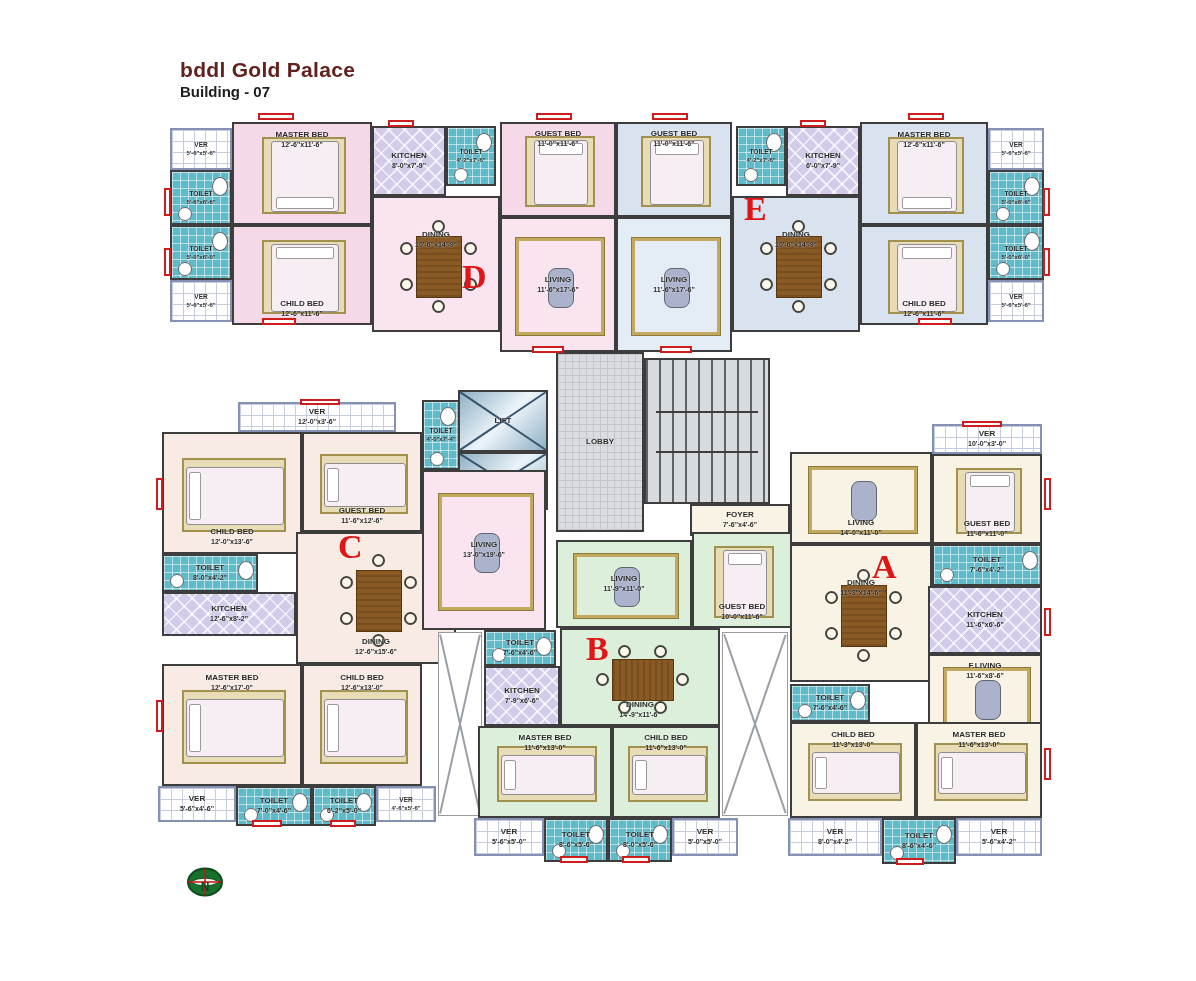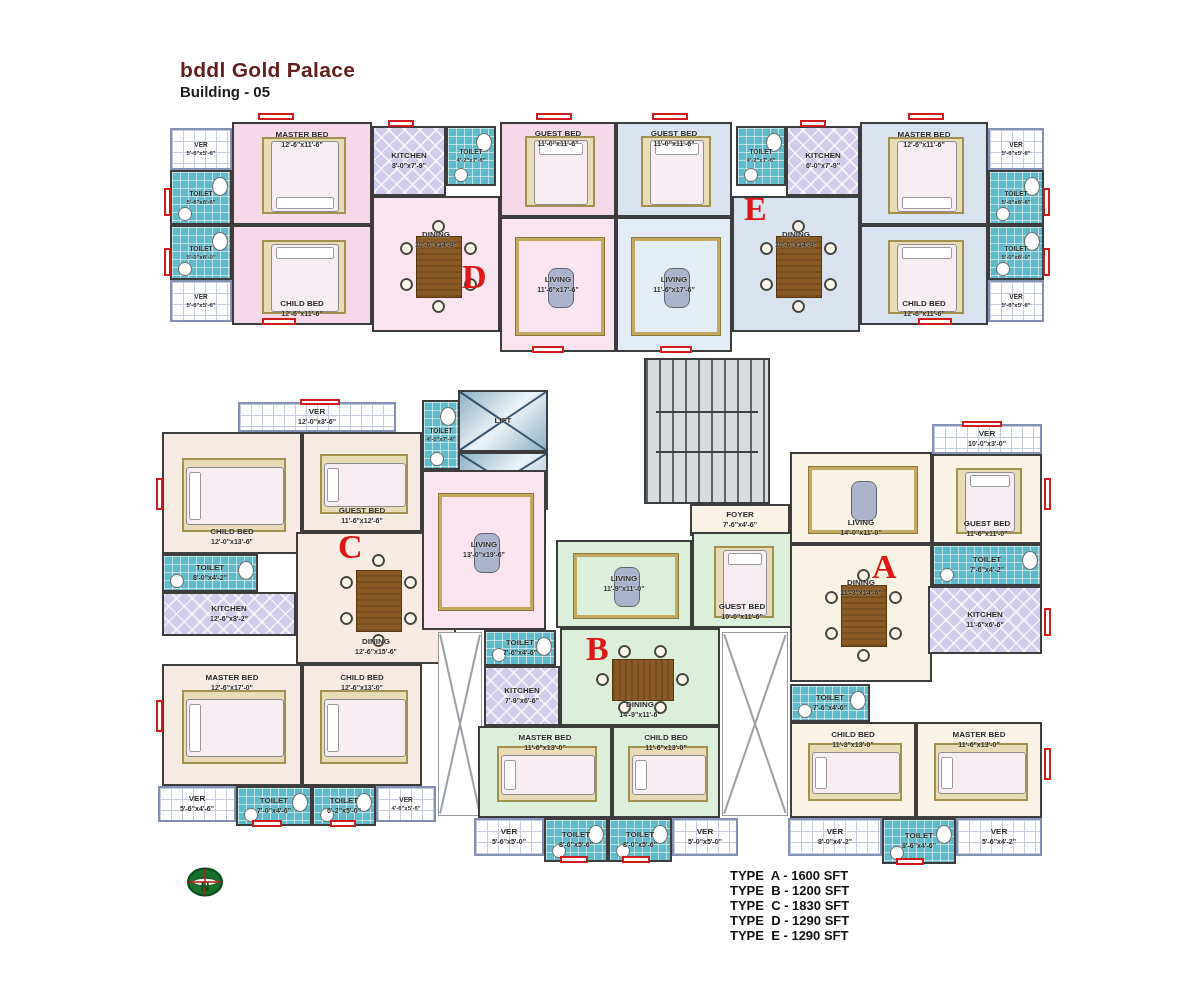--- a/index.html
+++ b/index.html
@@ -50,21 +50,21 @@
      letter-spacing:.5px;}
   .ftr-types{position:absolute;left:730px;top:868px;font-size:13px;font-weight:bold;color:#111;
      line-height:15px;white-space:pre;}
 </style>
 </head>
 <body>
 
 <div class="page">
   <div class="hdr">
     <div class="t1">bddl Gold Palace</div>
-    <div class="t2">Building - 05</div>
+    <div class="t2">Building - 07</div>
   </div>
 
   <div id="plan">
       <div class="room ver" style="left: 170px; top: 128px; width: 62px; height: 42px;">
         <div class="lbl lp-c sm">VER<br><span class="dims">5'-6"x5'-6"</span></div>
       </div>
       <div class="room toilet" style="left: 170px; top: 170px; width: 62px; height: 55px;">
         <div style="position: absolute; left: 40px; top: 5px; width: 14px; height: 17px; background: rgb(255, 255, 255); border: 1px solid rgb(102, 102, 102); border-radius: 50%;"></div>
         <div style="position: absolute; left: 6px; top: 35px; width: 12px; height: 12px; background: rgb(255, 255, 255); border: 1px solid rgb(102, 102, 102); border-radius: 50%;"></div>
         <div class="lbl lp-c sm">TOILET<br><span class="dims">5'-6"x6'-6"</span></div>
@@ -183,20 +183,23 @@
       <div class="room lift" style="left: 458px; top: 424px; width: 90px; height: 58px;">
         <div style="position: absolute; left: 50%; top: 50%; width: 101.07px; height: 0px; border-top: 2px solid rgb(55, 84, 110); transform: translate(-50%, -50%) rotate(32.125deg);"></div>
         <div style="position: absolute; left: 50%; top: 50%; width: 101.07px; height: 0px; border-top: 2px solid rgb(55, 84, 110); transform: translate(-50%, -50%) rotate(-32.125deg);"></div>
         <div class="lbl lp-c">LIFT</div>
       </div>
       <div class="room toilet" style="left: 422px; top: 400px; width: 38px; height: 70px;">
         <div style="position: absolute; left: 16px; top: 5px; width: 14px; height: 17px; background: rgb(255, 255, 255); border: 1px solid rgb(102, 102, 102); border-radius: 50%;"></div>
         <div style="position: absolute; left: 6px; top: 50px; width: 12px; height: 12px; background: rgb(255, 255, 255); border: 1px solid rgb(102, 102, 102); border-radius: 50%;"></div>
         <div class="lbl lp-c sm">TOILET<br><span class="dims">4'-0"x7'-4"</span></div>
       </div>
+      <div class="room lobby" style="left: 556px; top: 352px; width: 88px; height: 180px;">
+        <div class="lbl lp-c">LOBBY</div>
+      </div>
       <div class="room stairs" style="left: 644px; top: 358px; width: 126px; height: 146px;">
         <div style="position: absolute; left: 8%; top: 36%; width: 84%; height: 2px; background: rgb(62, 62, 62);"></div>
         <div style="position: absolute; left: 8%; top: 64%; width: 84%; height: 2px; background: rgb(62, 62, 62);"></div>
       </div>
       <div class="room cream" style="left: 690px; top: 504px; width: 100px; height: 32px;">
         <div class="lbl lp-c">FOYER<br><span class="dims">7'-6"x4'-6"</span></div>
       </div>
       <div class="room ver" style="left: 238px; top: 402px; width: 158px; height: 30px;">
         <div class="lbl lp-c">VER<br><span class="dims">12'-0"x3'-6"</span></div>
       </div>
@@ -352,20 +355,25 @@
         <div style="position: absolute; left: 64.5px; top: 102.5px; width: 13px; height: 13px; background: rgb(251, 247, 236); border: 2px solid rgb(67, 66, 58); border-radius: 50%; box-sizing: border-box;"></div>
         <div class="lbl lp-t2">DINING<br><span class="dims">11'-3"x14'-6"</span></div>
       </div>
       <div class="room toilet" style="left: 932px; top: 544px; width: 110px; height: 42px;">
         <div style="position: absolute; left: 88px; top: 5px; width: 14px; height: 17px; background: rgb(255, 255, 255); border: 1px solid rgb(102, 102, 102); border-radius: 50%;"></div>
         <div style="position: absolute; left: 6px; top: 22px; width: 12px; height: 12px; background: rgb(255, 255, 255); border: 1px solid rgb(102, 102, 102); border-radius: 50%;"></div>
         <div class="lbl lp-c">TOILET<br><span class="dims">7'-6"x4'-2"</span></div>
       </div>
       <div class="room kitchen" style="left: 928px; top: 586px; width: 114px; height: 68px;">
         <div class="lbl lp-c">KITCHEN<br><span class="dims">11'-6"x6'-6"</span></div>
+      </div>
+      <div class="room cream" style="left: 928px; top: 654px; width: 114px; height: 86px;">
+        <div style="position: absolute; left: 13.68px; top: 12.04px; width: 86.64px; height: 61.92px; border: 3px solid rgb(194, 169, 95); outline: rgb(138, 122, 58) solid 1px; box-sizing: border-box;"></div>
+        <div style="position: absolute; left: 45px; top: 24px; width: 24px; height: 38px; background: rgb(170, 178, 204); border: 1px solid rgb(95, 100, 110); border-radius: 8px;"></div>
+        <div class="lbl lp-t">F.LIVING<br><span class="dims">11'-6"x8'-6"</span></div>
       </div>
       <div class="room toilet" style="left: 790px; top: 684px; width: 80px; height: 38px;">
         <div style="position: absolute; left: 58px; top: 5px; width: 14px; height: 17px; background: rgb(255, 255, 255); border: 1px solid rgb(102, 102, 102); border-radius: 50%;"></div>
         <div style="position: absolute; left: 6px; top: 18px; width: 12px; height: 12px; background: rgb(255, 255, 255); border: 1px solid rgb(102, 102, 102); border-radius: 50%;"></div>
         <div class="lbl lp-c">TOILET<br><span class="dims">7'-6"x4'-6"</span></div>
       </div>
       <div class="room cream" style="left: 790px; top: 722px; width: 126px; height: 96px;">
         <div style="position: absolute; left: 16.38px; top: 19.2px; width: 93.24px; height: 57.6px; background: rgb(232, 220, 182); border: 2px solid rgb(162, 144, 79); box-sizing: border-box;"></div>
         <div style="position: absolute; left: 20.38px; top: 28.2px; width: 85.24px; height: 39.6px; background: rgb(247, 238, 243); border: 1px solid rgb(141, 141, 141); border-radius: 3px;"></div>
         <div style="position: absolute; left: 23.38px; top: 33.2px; width: 10px; height: 29.6px; background: rgb(255, 255, 255); border: 1px solid rgb(154, 154, 154); border-radius: 2px;"></div>
@@ -423,18 +431,13 @@
 
   <div class="ftr-logo">
     <svg width="38" height="33" viewBox="0 0 38 33">
       <ellipse cx="19" cy="16" rx="17" ry="13.5" fill="#17702c" stroke="#0b4a1a" stroke-width="2"></ellipse>
       <path d="M4 16 Q19 8 34 16 Q19 24 4 16 Z" fill="#f2f6f0" stroke="#0b4a1a" stroke-width="1"></path>
       <line x1="2" y1="16" x2="36" y2="16" stroke="#c01515" stroke-width="1.5"></line>
       <line x1="19" y1="3" x2="19" y2="29" stroke="#c01515" stroke-width="1.5"></line>
       <text x="19" y="25" text-anchor="middle" font-family="Liberation Sans, sans-serif" font-size="12" font-weight="bold" fill="#0b4a1a">N</text>
     </svg>
   </div>
-  <div class="ftr-types" id="types">TYPE  A - 1600 SFT
-TYPE  B - 1200 SFT
-TYPE  C - 1830 SFT
-TYPE  D - 1290 SFT
-TYPE  E - 1290 SFT</div>
 </div>
 
 </body></html>

